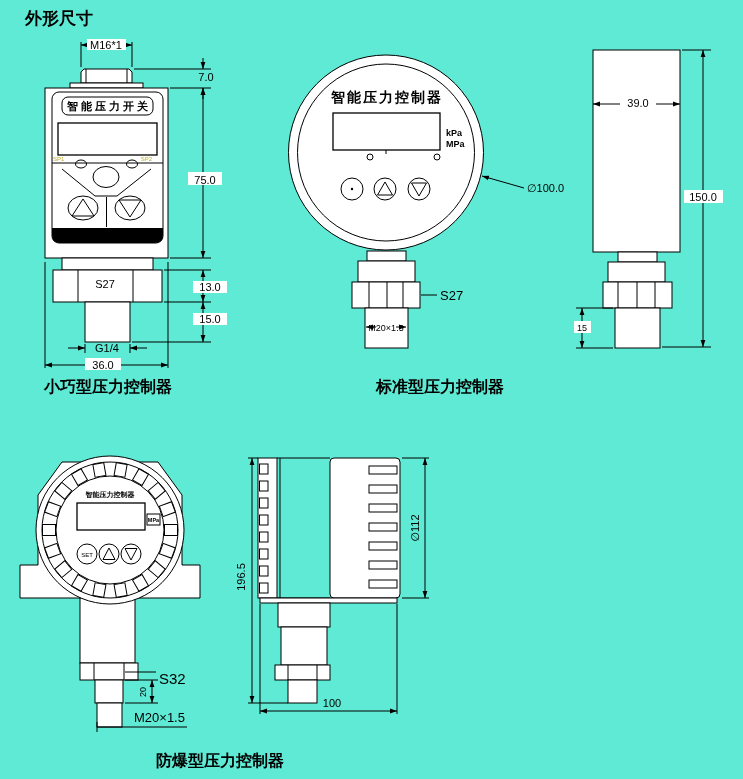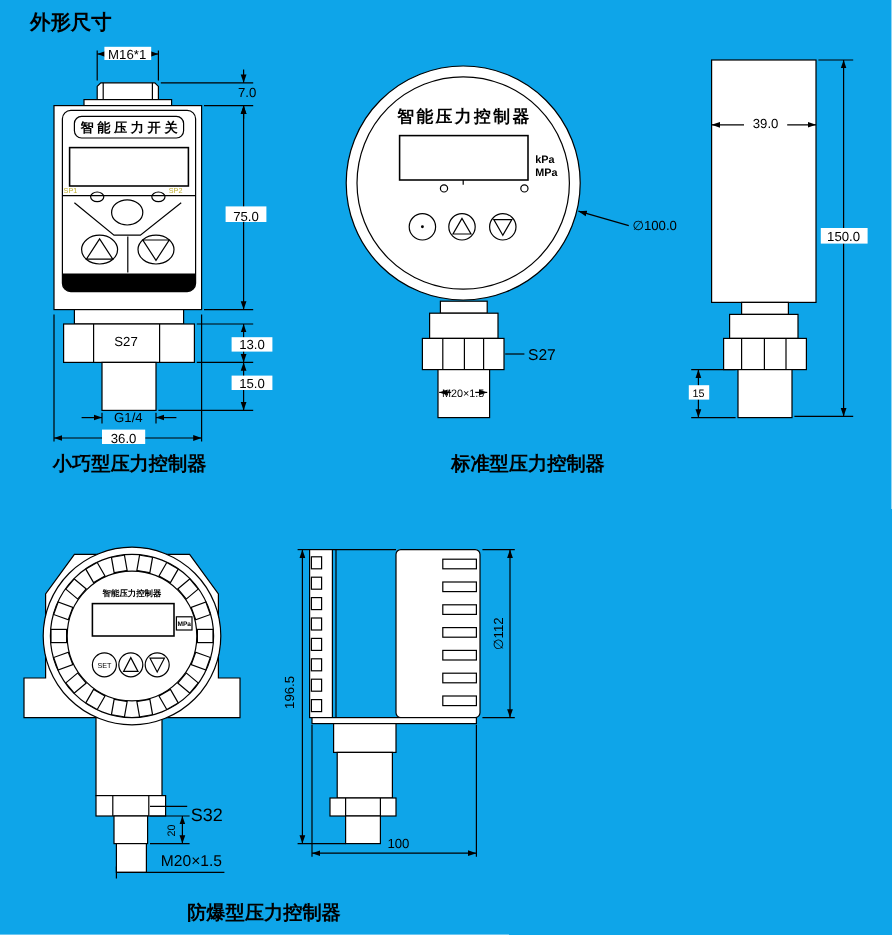--- a/index.html
+++ b/index.html
@@ -1,16 +1,16 @@
 <!DOCTYPE html>
 <html><head>
 <meta charset="utf-8">
 <style>
   html,body{margin:0;padding:0;background:#fff;}
-  .canvas{position:relative;width:743px;height:779px;background:#0ea5e9;overflow:hidden;
+  .canvas{position:relative;width:743px;height:779px;background:#5eead4;overflow:hidden;
           font-family:"Liberation Sans",sans-serif;}
   svg{position:absolute;left:0;top:0;}
   .ln{stroke:#000;stroke-width:1;fill:none;}
   .ln2{stroke:#000;stroke-width:1.3;fill:none;}
   .fw{fill:#fff;stroke:#000;stroke-width:1;}
   .fb{fill:#000;stroke:none;}
   .bg{fill:#fff;stroke:none;}
   text{fill:#000;font-family:"Liberation Sans",sans-serif;}
   .t-title{font-size:17px;font-weight:bold;}
   .t-cap{font-size:16px;font-weight:bold;}

